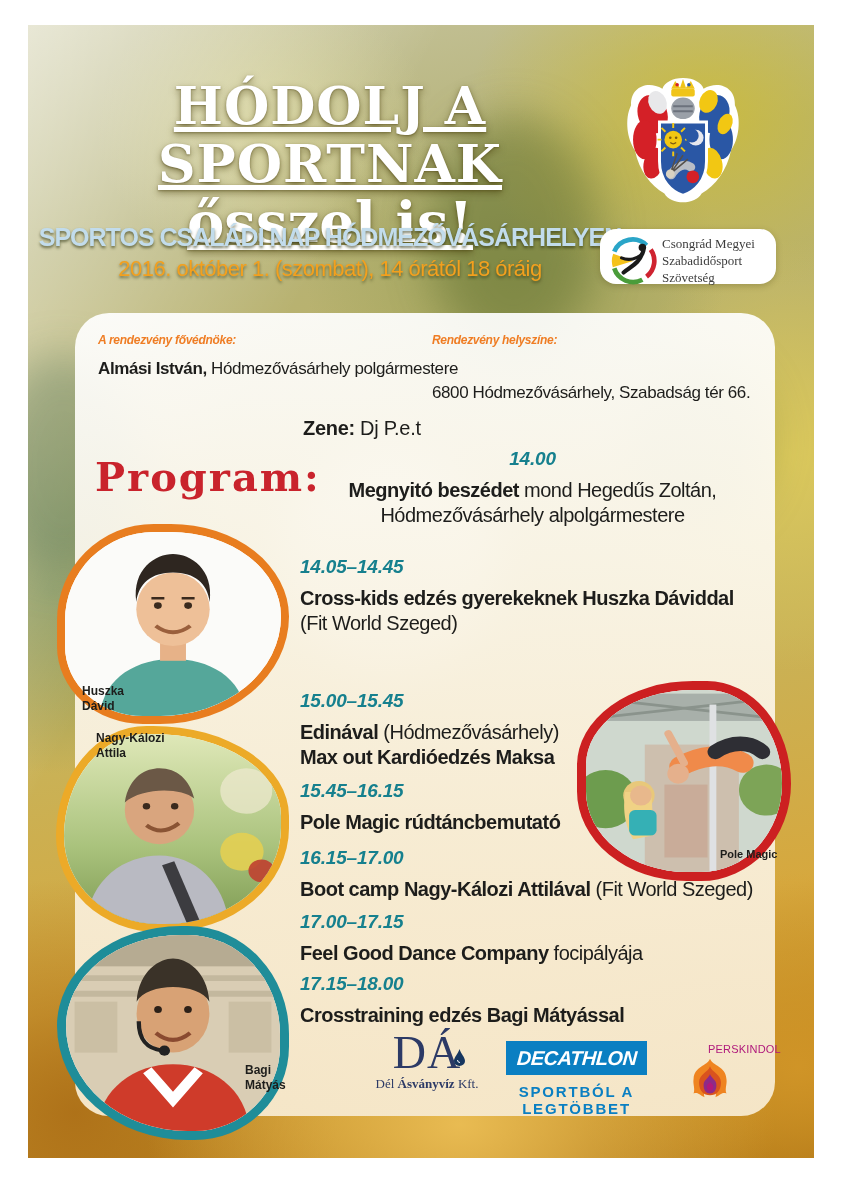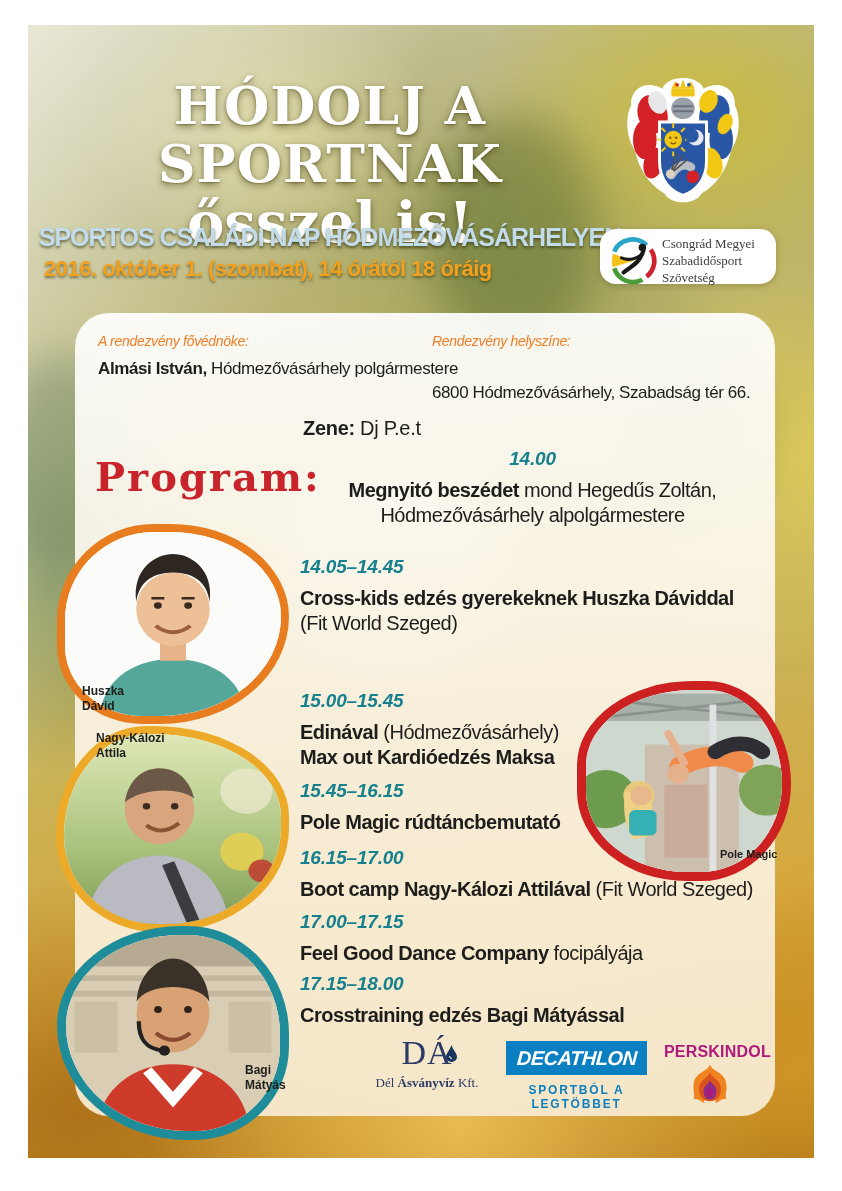--- a/index.html
+++ b/index.html
@@ -20,41 +20,41 @@
   }
   .bokeh{position:absolute;border-radius:50%;filter:blur(22px);}
   .bk1{left:400px;top:90px;width:170px;height:240px;background:rgba(92,106,44,0.45);}
   .bk2{left:600px;top:330px;width:140px;height:170px;background:rgba(110,122,50,0.35);}
   .bk3{left:-40px;top:330px;width:150px;height:220px;background:rgba(70,110,90,0.35);}
   .bk4{left:250px;top:430px;width:220px;height:220px;background:rgba(235,235,220,0.55);}
 
   
   .head-title{position:absolute;left:12px;top:52px;width:580px;text-align:center;z-index:3;
     font-family:"DejaVu Serif",serif;font-weight:bold;color:#ffffff;
-    text-shadow:0 3px 7px rgba(70,60,10,0.55),0 1px 2px rgba(70,60,10,0.45);}
+    text-shadow:0 3px 7px rgba(70,60,10,0.55),0 1px 2px rgba(70,60,10,0.45);text-decoration:underline;}
   .title1{font-size:52px;line-height:58px;letter-spacing:1px;}
   .title2{font-size:56px;line-height:50px;margin-top:4px;}
   .head-sub{position:absolute;left:2px;top:198px;width:600px;text-align:center;z-index:3;
     font-weight:bold;font-size:25px;letter-spacing:-1px;color:#c2dcec;
     text-shadow:0 2px 3px rgba(45,50,15,0.65);}
-  .head-date{position:absolute;left:16px;top:231px;width:600px;text-align:left;z-index:3;
-    font-weight:bold;font-size:22px;letter-spacing:-0.5px;color:#f3a01e;
+  .head-date{position:absolute;left:2px;top:231px;width:600px;text-align:center;z-index:3;
+    font-weight:normal;font-size:22px;letter-spacing:-0.5px;color:#f3a01e;
     text-shadow:0 2px 3px rgba(45,50,15,0.6);}
   .crest{position:absolute;left:596px;top:50px;z-index:3;}
   .assoc{position:absolute;left:572px;top:204px;width:176px;height:55px;background:#ffffff;
     border-radius:16px;z-index:3;box-shadow:0 2px 6px rgba(60,50,10,0.25);}
   .assoc-logo{position:absolute;left:8px;top:7px;}
   .assoc-text{position:absolute;left:62px;top:6px;font-family:"Liberation Serif",serif;
     font-size:13px;line-height:17px;color:#3c3c3c;}
 
   
   .panel{position:absolute;left:47px;top:288px;width:700px;height:803px;border-radius:34px;z-index:1;
     background:linear-gradient(180deg, rgba(255,255,255,0.92) 0%, rgba(252,248,238,0.93) 30%,
                rgba(249,239,218,0.95) 65%, rgba(246,232,204,0.97) 100%);}
-  .lbl{position:absolute;font-style:italic;font-weight:normal;font-size:14px;color:#ef7d24;letter-spacing:-0.3px;}
+  .lbl{position:absolute;font-style:italic;font-weight:bold;font-size:12px;color:#ef7d24;letter-spacing:-0.3px;}
   .info{position:absolute;font-size:17px;line-height:24px;letter-spacing:-0.4px;color:#1d1d1b;}
   .b{font-weight:bold;}
   .music{position:absolute;left:228px;top:104px;font-size:20px;letter-spacing:-0.3px;}
   .prog-head{position:absolute;left:20px;top:140px;font-family:"DejaVu Serif",serif;font-weight:bold;
     font-size:40px;letter-spacing:2px;color:#c9232c;}
   .entry{position:absolute;left:225px;width:465px;}
   .time{font-style:italic;font-weight:bold;font-size:19px;letter-spacing:-0.2px;color:#16808e;margin-bottom:8px;}
   .eline{font-size:20px;line-height:25px;letter-spacing:-0.5px;color:#1d1d1b;}
 
   
@@ -66,29 +66,29 @@
     border-radius:40% 60% 55% 45% / 55% 45% 52% 48%;}
   .blob-bagi{left:29px;top:901px;width:214px;height:196px;border:9px solid #1f8d99;
     border-radius:55% 45% 42% 58% / 48% 52% 45% 55%;}
   .blob-pole{left:549px;top:656px;width:196px;height:182px;border:9px solid #cc2021;
     border-radius:58% 42% 45% 55% / 45% 55% 52% 48%;}
   .caption{position:absolute;z-index:4;font-weight:bold;font-size:12px;line-height:15px;color:#1d1d1b;}
 
   
   .sponsor{position:absolute;z-index:3;}
   .da{left:324px;top:1010px;width:150px;text-align:center;font-family:"Liberation Serif",serif;color:#2c3a66;}
-  .da-mark{position:relative;display:inline-block;font-size:34px;line-height:36px;letter-spacing:1px;}
+  .da-mark{position:relative;display:inline-block;font-size:46px;line-height:36px;letter-spacing:1px;}
   .da-drop{position:absolute;right:-4px;top:-2px;}
   .da-name{font-size:13px;line-height:20px;margin-top:2px;color:#2c3a66;}
   .deca{left:478px;top:1016px;width:141px;text-align:center;}
   .deca-box{width:141px;height:34px;background:#0a7fc2;display:flex;align-items:center;justify-content:center;}
   .deca-word{font-weight:bold;font-style:italic;font-size:20px;letter-spacing:-0.5px;color:#ffffff;transform:skewX(-4deg);}
-  .deca-tag{margin-top:8px;font-weight:bold;font-size:12px;letter-spacing:1.8px;color:#0a7fc2;}
+  .deca-tag{margin-top:8px;font-weight:bold;font-size:15px;letter-spacing:1.8px;color:#0a7fc2;}
   .pers{left:636px;top:1018px;width:92px;text-align:center;}
-  .pers-word{font-weight:bold;font-size:16px;letter-spacing:0.2px;color:#b0197c;}
+  .pers-word{font-weight:normal;font-size:11px;letter-spacing:0.2px;color:#b0197c;margin-left:44px;}
   .pers-flame{margin-top:2px;}
 </style>
 </head>
 <body>
 
 <div class="page">
   <div class="photo">
     <div class="bokeh bk1"></div>
     <div class="bokeh bk2"></div>
     <div class="bokeh bk3"></div>

